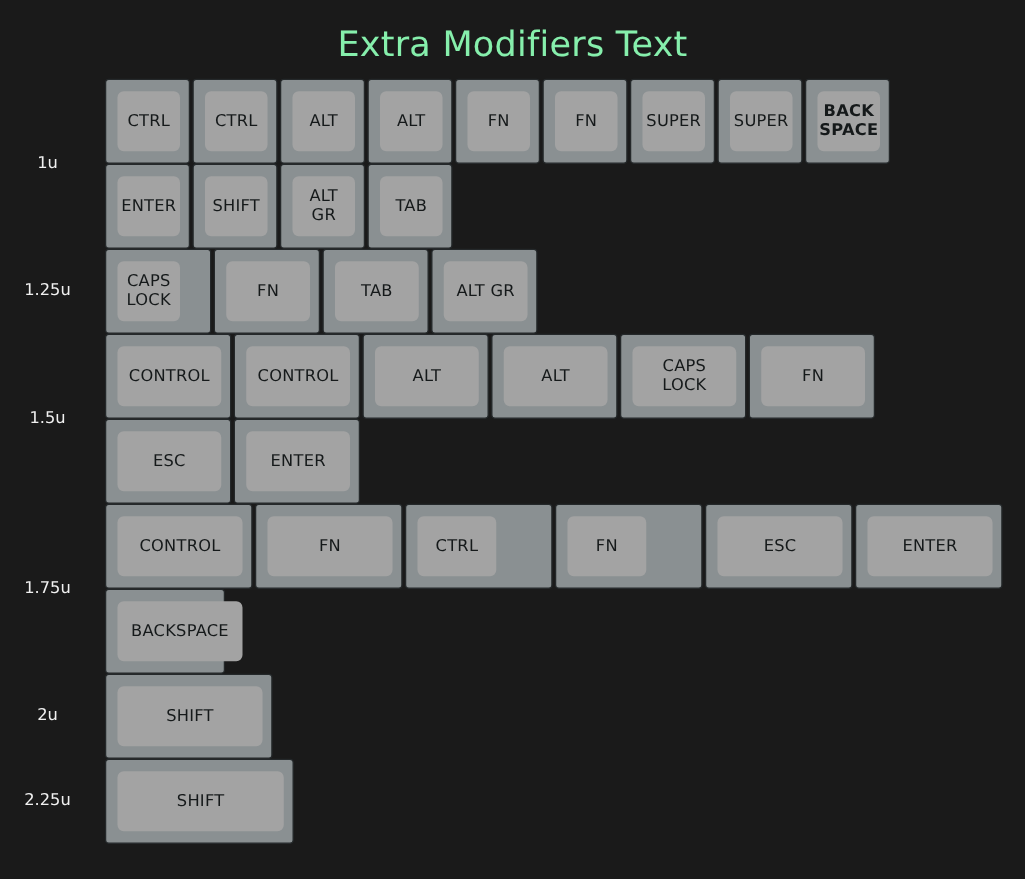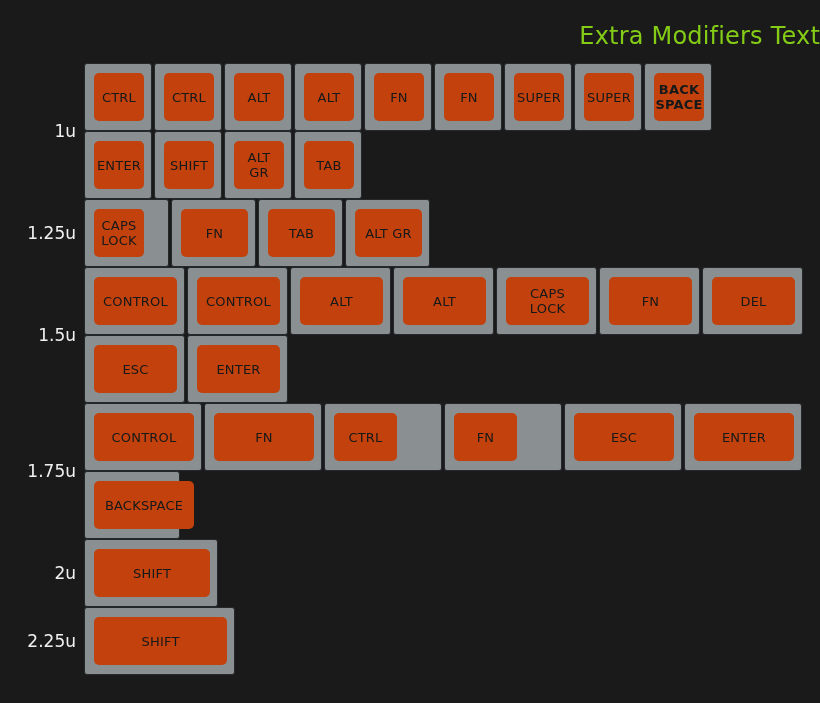--- a/index.html
+++ b/index.html
@@ -10,45 +10,45 @@
   }
   body {
     width: 820px;
     height: 703px;
     overflow: hidden;
     font-family: "DejaVu Sans", "Liberation Sans", sans-serif;
     position: relative;
   }
   #page-title {
     width: 100%;
-    text-align: right;
-    color: #84cc16;
-    font-size: 24px;
+    text-align: center;
+    color: #86efac;
+    font-size: 28px;
     font-weight: 400;
     letter-spacing: 0.2px;
     padding-top: 18px;
     padding-bottom: 0;
     margin: 0;
     line-height: 36px;
   }
   #legend {
     position: relative;
     margin-top: 9px;
   }
   .row-group {
     position: relative;
     display: flex;
     align-items: center;
   }
   .row-label {
     width: 76px;
     flex: 0 0 76px;
-    text-align: right;
+    text-align: center;
     color: #f0f0f0;
-    font-size: 17px;
+    font-size: 13px;
     line-height: 20px;
     padding-right: 0;
     box-sizing: border-box;
     user-select: none;
   }
   .row-stack {
     flex: 1 1 auto;
     padding-left: 8px;
     box-sizing: border-box;
   }
@@ -68,21 +68,21 @@
     display: flex;
     align-items: center;
     justify-content: flex-start;
     flex: 0 0 auto;
   }
   .cap {
     position: absolute;
     top: 9px;
     bottom: 9px;
     left: 9px;
-    background: #c2410c;
+    background: #a3a3a3;
     border-radius: 5px;
     display: flex;
     align-items: center;
     justify-content: center;
     box-sizing: border-box;
   }
   .cap-label {
     color: #15191a;
     font-size: 13px;
     line-height: 15px;
@@ -230,25 +230,20 @@
             <div class="cap" style="width: 83px;">
               <span class="cap-label">CAPS
 LOCK</span>
             </div>
           </div>
           <div class="key" style="width: 101px;">
             <div class="cap" style="width: 83px;">
               <span class="cap-label">FN</span>
             </div>
           </div>
-          <div class="key" style="width: 101px;">
-            <div class="cap" style="width: 83px;">
-              <span class="cap-label">DEL</span>
-            </div>
-          </div>
         </div>
         <div class="key-row">
           <div class="key" style="width: 101px;">
             <div class="cap" style="width: 83px;">
               <span class="cap-label">ESC</span>
             </div>
           </div>
           <div class="key" style="width: 101px;">
             <div class="cap" style="width: 83px;">
               <span class="cap-label">ENTER</span>

